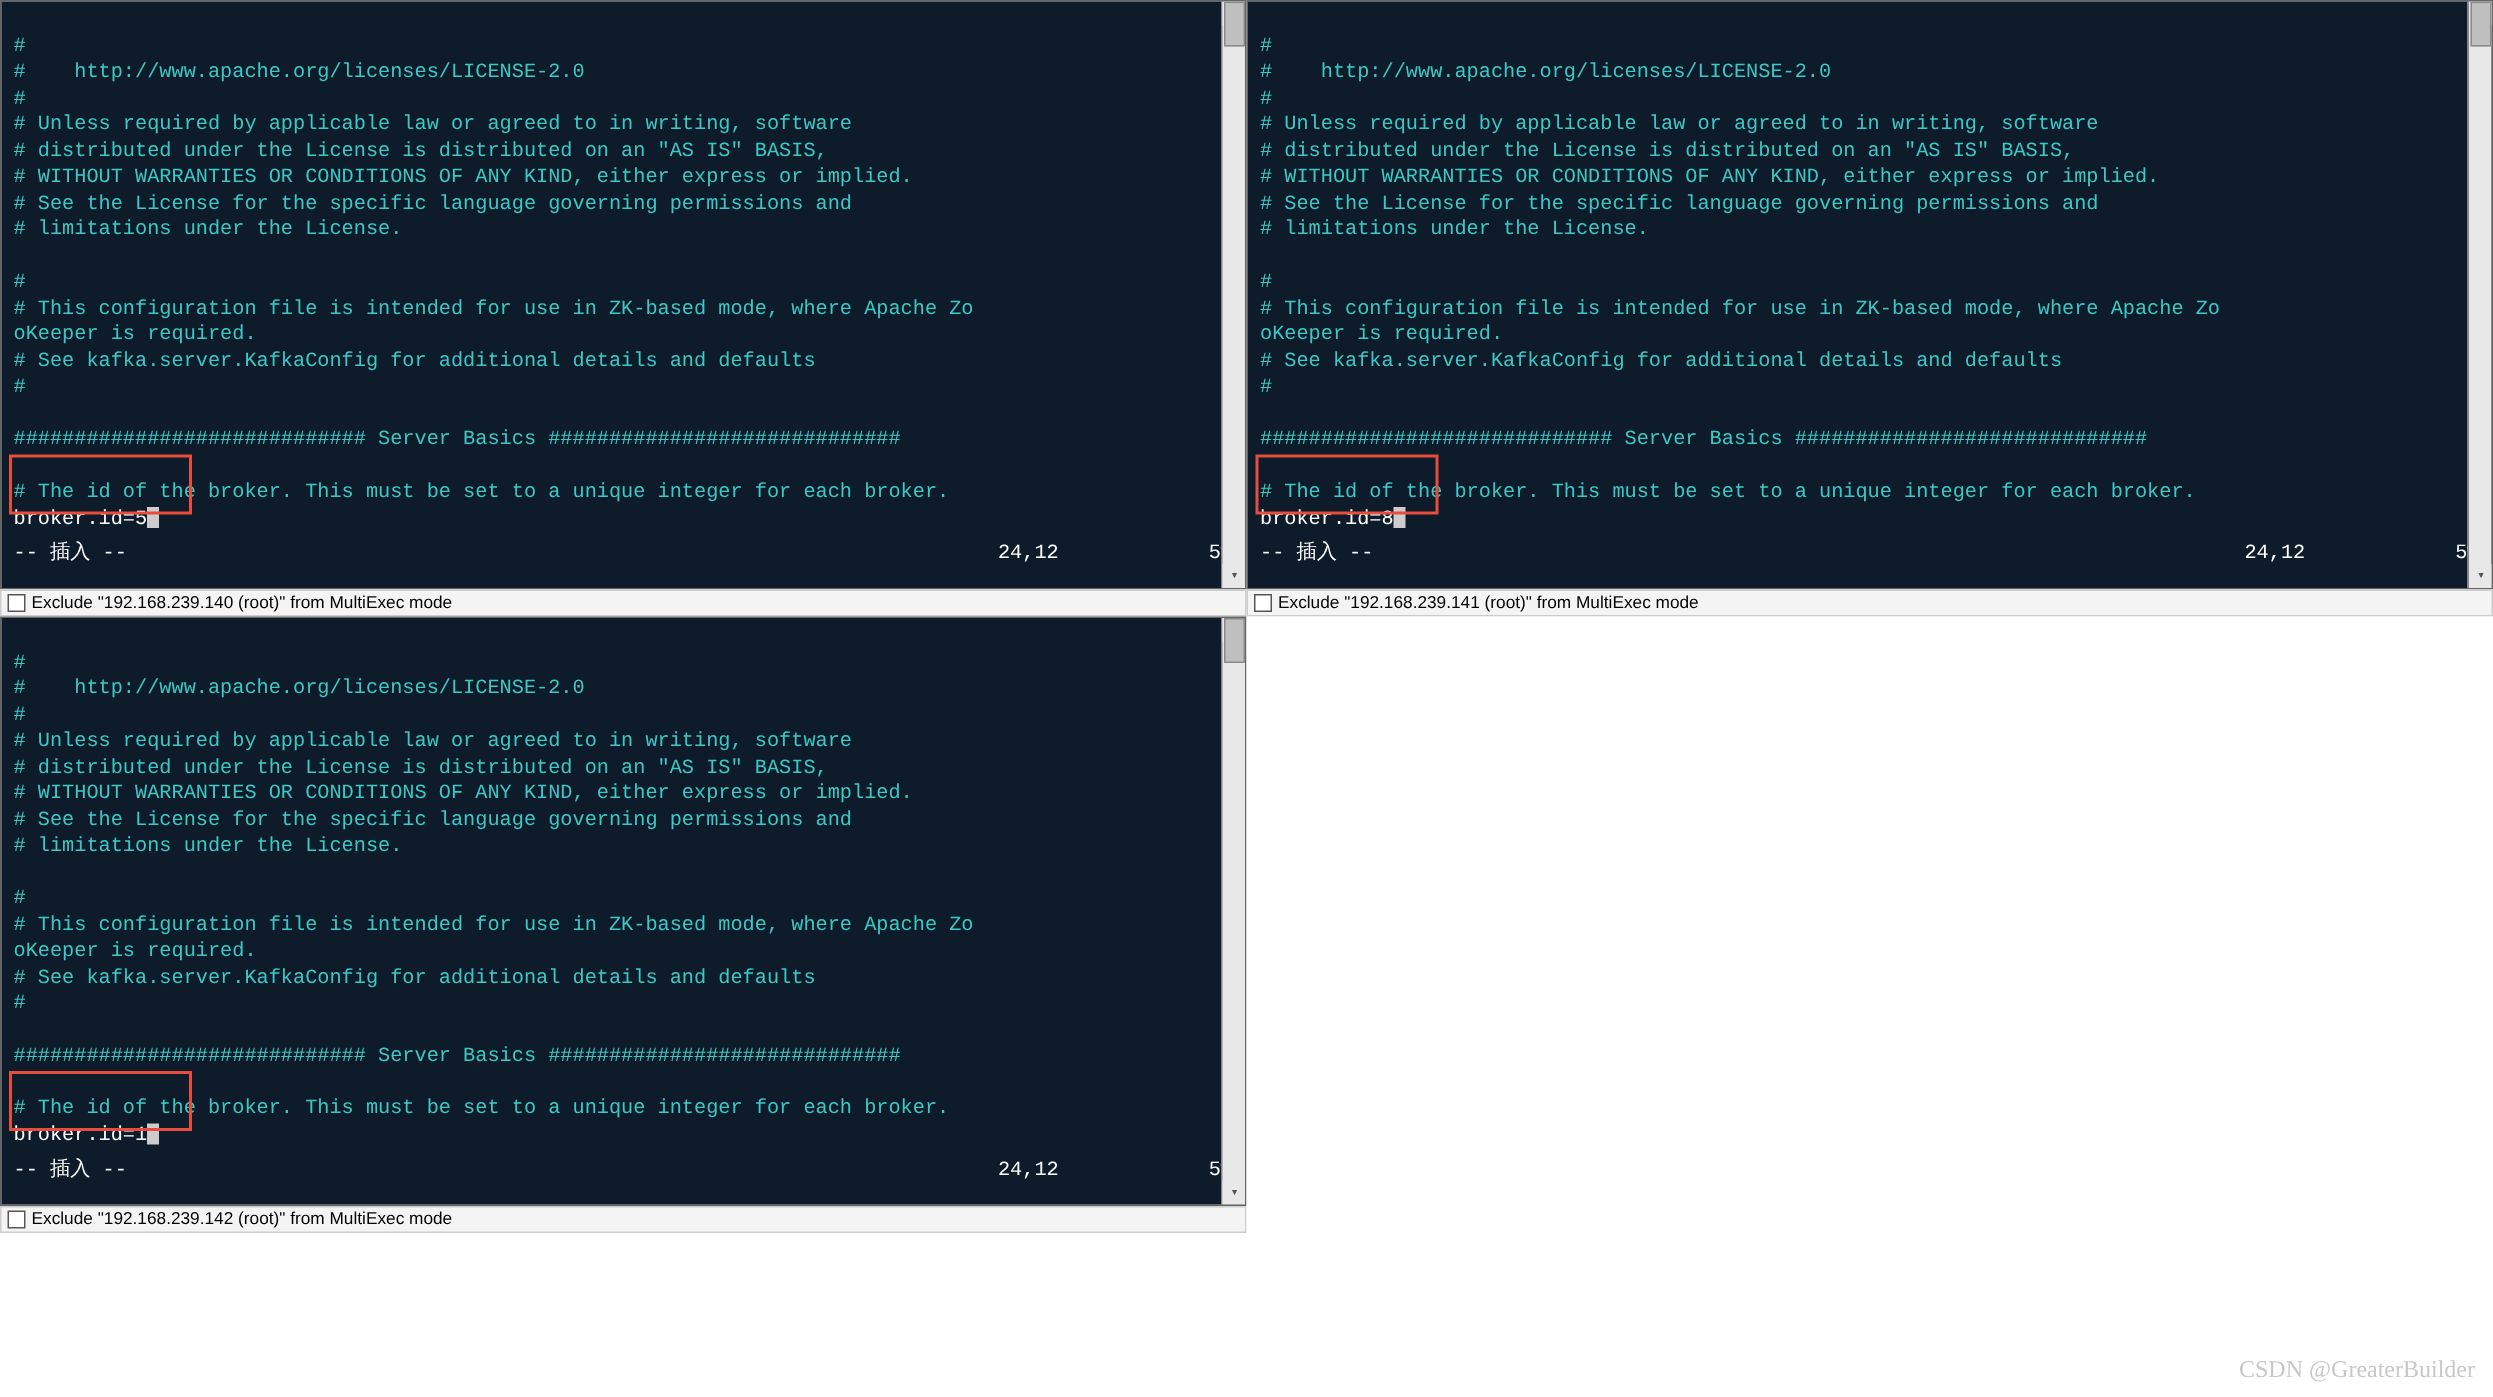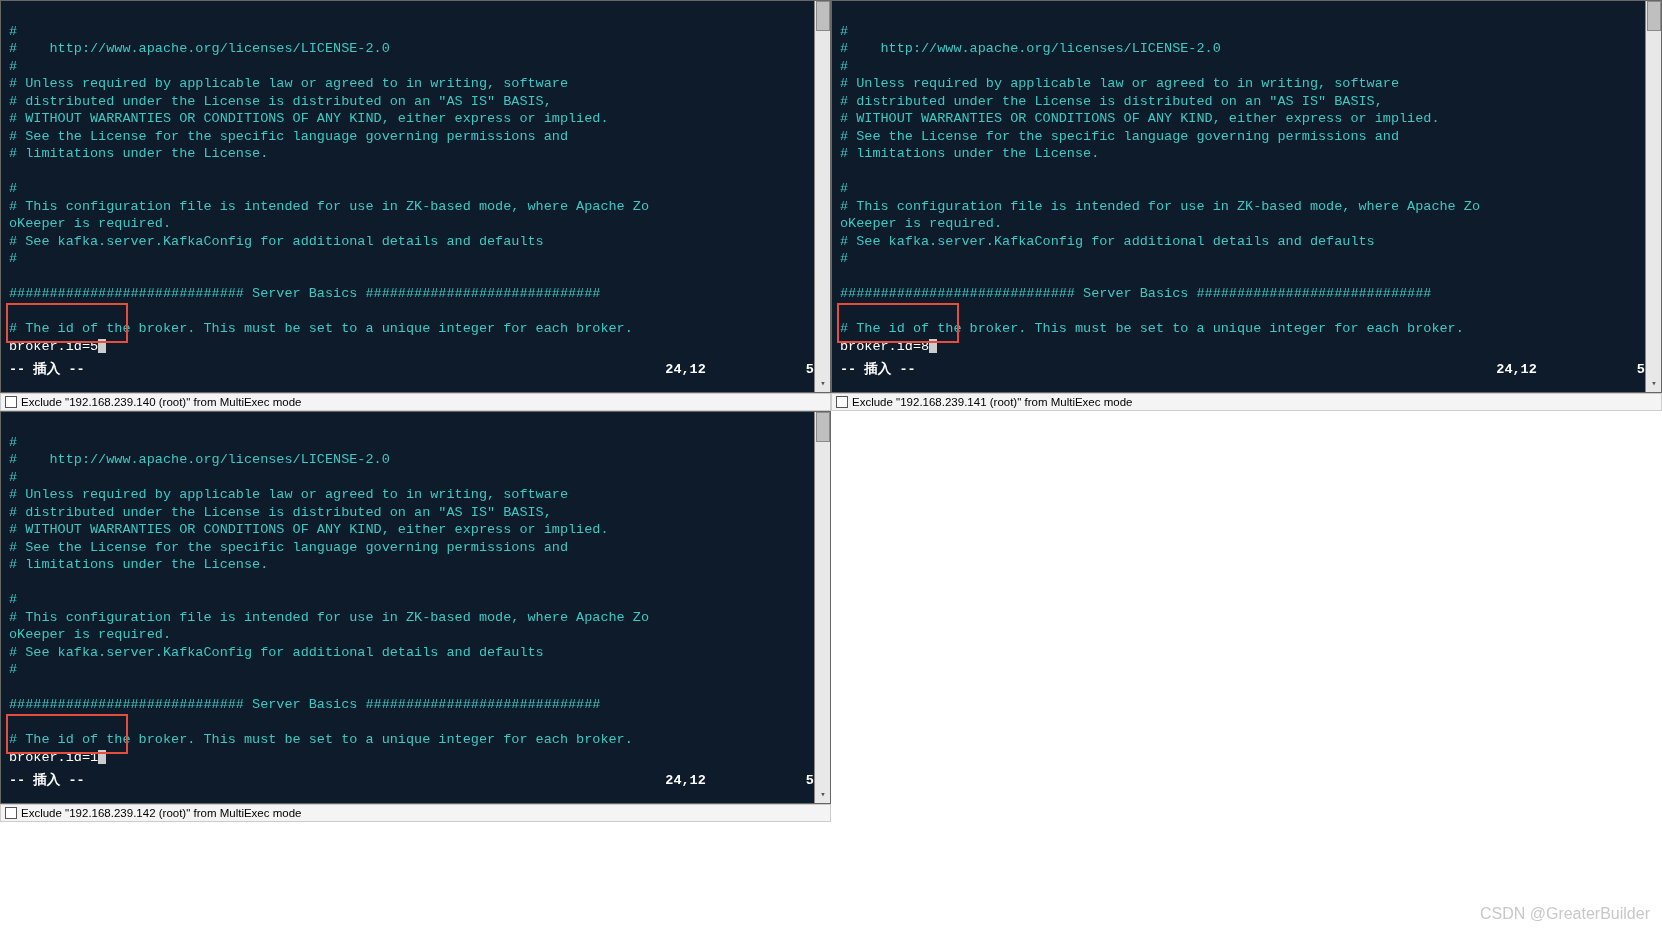--- a/index.html
+++ b/index.html
@@ -63,21 +63,21 @@
     text-align: center;
     line-height: 16px;
     color: #555;
   }
   .scroll-arrow.up { top: 0; }
   .scroll-arrow.down { bottom: 0; }
   .status-line {
     display: flex;
     justify-content: space-between;
     color: #ffffff;
-    font-weight: bold;
+    font-weight: normal;
     padding-top: 6px;
   }
   .status-pos { margin-left: auto; margin-right: 100px; }
   .status-pct { }
   .highlight-box {
     position: absolute;
     border: 2px solid #e74c3c;
     pointer-events: none;
   }
   .cursor-block {
@@ -105,21 +105,21 @@
     border: 1px solid #555;
     background: #fff;
     margin-right: 4px;
     display: inline-block;
   }
   .watermark {
     position: absolute;
     right: 12px;
     bottom: 8px;
     color: #c8c8c8;
-    font-family: Liberation Sans, sans-serif;
+    font-family: Liberation Serif, serif;
     font-size: 16px;
     pointer-events: none;
   }
   .empty-cell { background: #fff; }
 </style>
 </head>
 <body>
 
 <div class="grid">
 

